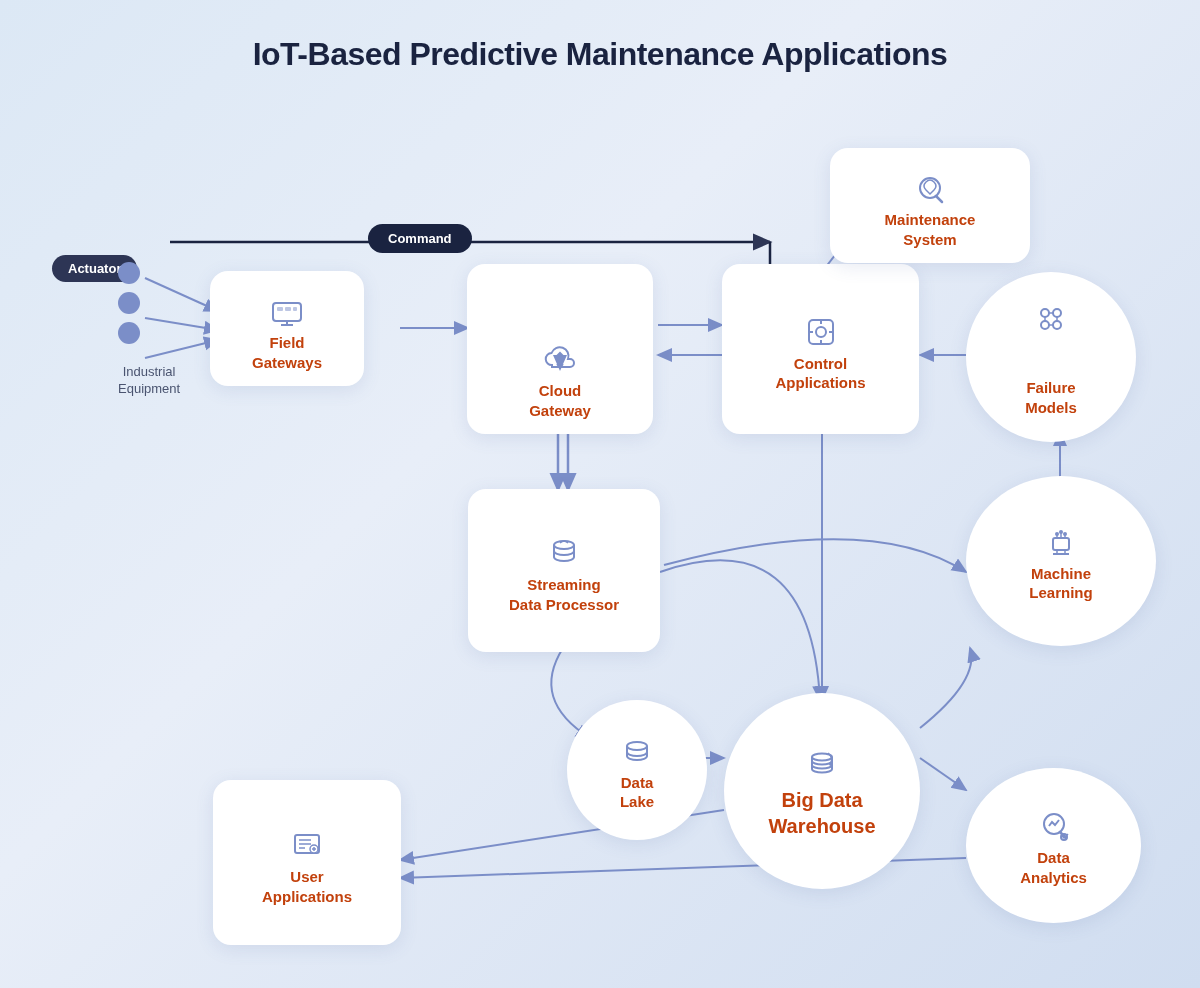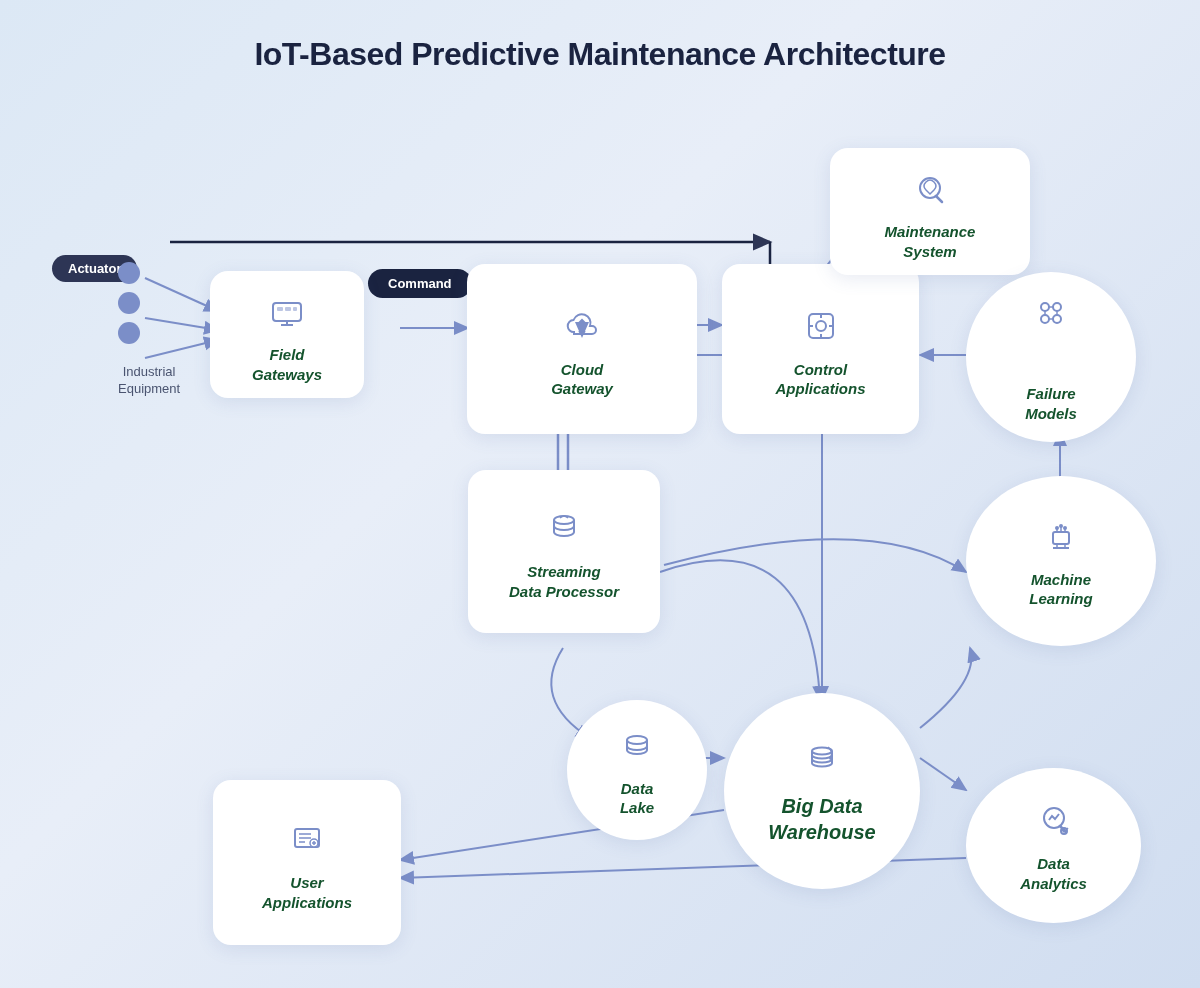--- a/index.html
+++ b/index.html
@@ -51,24 +51,23 @@
       background: #fff;
       box-shadow: 0 4px 18px rgba(80,100,160,0.13);
       display: flex;
       flex-direction: column;
       align-items: center;
       justify-content: center;
     }
     .node-label {
       font-size: 15px;
       font-weight: 600;
-      color: #14532d;
-      margin-top: 12px;
+      color: #c2410c;
+      margin-top: 0;
       line-height: 1.3;
-      font-style: italic;
     }
     .icon-wrap {
       width: 44px;
       height: 44px;
       display: flex;
       align-items: center;
       justify-content: center;
     }
     .icon-wrap svg {
       width: 36px;
@@ -103,21 +102,21 @@
       font-size: 13px;
       font-weight: 500;
       color: #4a5470;
       margin-top: 4px;
       line-height: 1.3;
     }
   </style>
 </head>
 <body>
 
-<div class="title">IoT-Based Predictive Maintenance Architecture</div>
+<div class="title">IoT-Based Predictive Maintenance Applications</div>
 
 <svg id="arrows-svg" xmlns="http://www.w3.org/2000/svg">
   <defs>
     <marker id="arrowhead" markerWidth="8" markerHeight="8" refX="7" refY="3.5" orient="auto">
       <polygon points="0 0, 8 3.5, 0 7" fill="#7b8ec8"></polygon>
     </marker>
     <marker id="arrowhead-dark" markerWidth="8" markerHeight="8" refX="7" refY="3.5" orient="auto">
       <polygon points="0 0, 8 3.5, 0 7" fill="#2d3555"></polygon>
     </marker>
   </defs>
@@ -168,42 +167,42 @@
   <div class="pill">Actuator</div>
 </div>
 
 <div class="node" style="left:118px; top:262px; align-items:flex-start;">
   <div class="dot" style="margin-bottom:8px;"></div>
   <div class="dot" style="margin-bottom:8px;"></div>
   <div class="dot"></div>
   <div class="node-sublabel" style="margin-top:20px; text-align:center;">Industrial<br>Equipment</div>
 </div>
 
-<div class="node" style="left:368px; top:224px;margin-top:45px;">
+<div class="node" style="left:368px; top:224px;">
   <div class="pill-dark">Command</div>
 </div>
 
 <div class="node" style="left:210px; top:271px;">
   <div class="box" style="width:154px; min-height:110px;">
     <div class="icon-wrap">
       <svg viewBox="0 0 36 36" fill="none" xmlns="http://www.w3.org/2000/svg">
         <rect x="4" y="10" width="28" height="18" rx="3" stroke="#7b8ec8" stroke-width="2"></rect>
         <rect x="8" y="14" width="6" height="4" rx="1" fill="#7b8ec8" opacity="0.5"></rect>
         <rect x="16" y="14" width="6" height="4" rx="1" fill="#7b8ec8" opacity="0.5"></rect>
         <rect x="24" y="14" width="4" height="4" rx="1" fill="#7b8ec8" opacity="0.5"></rect>
         <line x1="18" y1="28" x2="18" y2="32" stroke="#7b8ec8" stroke-width="2"></line>
         <line x1="12" y1="32" x2="24" y2="32" stroke="#7b8ec8" stroke-width="2"></line>
       </svg>
     </div>
     <div class="node-label">Field<br>Gateways</div>
   </div>
 </div>
 
 <div class="node" style="left:467px; top:264px;">
-  <div class="box" style="width:230px; min-height:170px;">
+  <div class="box" style="width:186px; min-height:170px;justify-content:flex-end;">
     <div class="icon-wrap">
       <svg viewBox="0 0 36 36" fill="none" xmlns="http://www.w3.org/2000/svg">
         <path d="M10 24a6 6 0 01-.5-12A8 8 0 0126 18h2a4 4 0 010 8H10z" stroke="#7b8ec8" stroke-width="2" fill="none"></path>
         <line x1="18" y1="20" x2="18" y2="28" stroke="#7b8ec8" stroke-width="2" marker-end="url(#arrowhead)"></line>
         <polyline points="15,23 18,26 21,23" stroke="#7b8ec8" stroke-width="2" fill="none"></polyline>
         <line x1="18" y1="16" x2="18" y2="12" stroke="#7b8ec8" stroke-width="2"></line>
         <polyline points="15,15 18,12 21,15" stroke="#7b8ec8" stroke-width="2" fill="none"></polyline>
       </svg>
     </div>
     <div class="node-label">Cloud<br>Gateway</div>
@@ -250,21 +249,21 @@
         <line x1="16" y1="12" x2="20" y2="12" stroke="#7b8ec8" stroke-width="1.5"></line>
         <line x1="16" y1="24" x2="20" y2="24" stroke="#7b8ec8" stroke-width="1.5"></line>
         <line x1="12" y1="16" x2="12" y2="20" stroke="#7b8ec8" stroke-width="1.5"></line>
         <line x1="24" y1="16" x2="24" y2="20" stroke="#7b8ec8" stroke-width="1.5"></line>
       </svg>
     </div>
     <div class="node-label">Failure<br>Models</div>
   </div>
 </div>
 
-<div class="node" style="left:468px; top:470px;border-radius:18px;">
+<div class="node" style="left:468px; top:489px;border-radius:18px;">
   <div class="box" style="width:192px; min-height:163px;">
     <div class="icon-wrap">
       <svg viewBox="0 0 36 36" fill="none" xmlns="http://www.w3.org/2000/svg">
         <ellipse cx="18" cy="10" rx="10" ry="4" stroke="#7b8ec8" stroke-width="2"></ellipse>
         <path d="M8 10v6c0 2.2 4.5 4 10 4s10-1.8 10-4v-6" stroke="#7b8ec8" stroke-width="2" fill="none"></path>
         <path d="M8 16v6c0 2.2 4.5 4 10 4s10-1.8 10-4v-6" stroke="#7b8ec8" stroke-width="2" fill="none"></path>
         <path d="M14 8 Q18 4 22 8" stroke="#7b8ec8" stroke-width="1.5" fill="none"></path>
       </svg>
     </div>
     <div class="node-label">Streaming<br>Data Processor</div>

